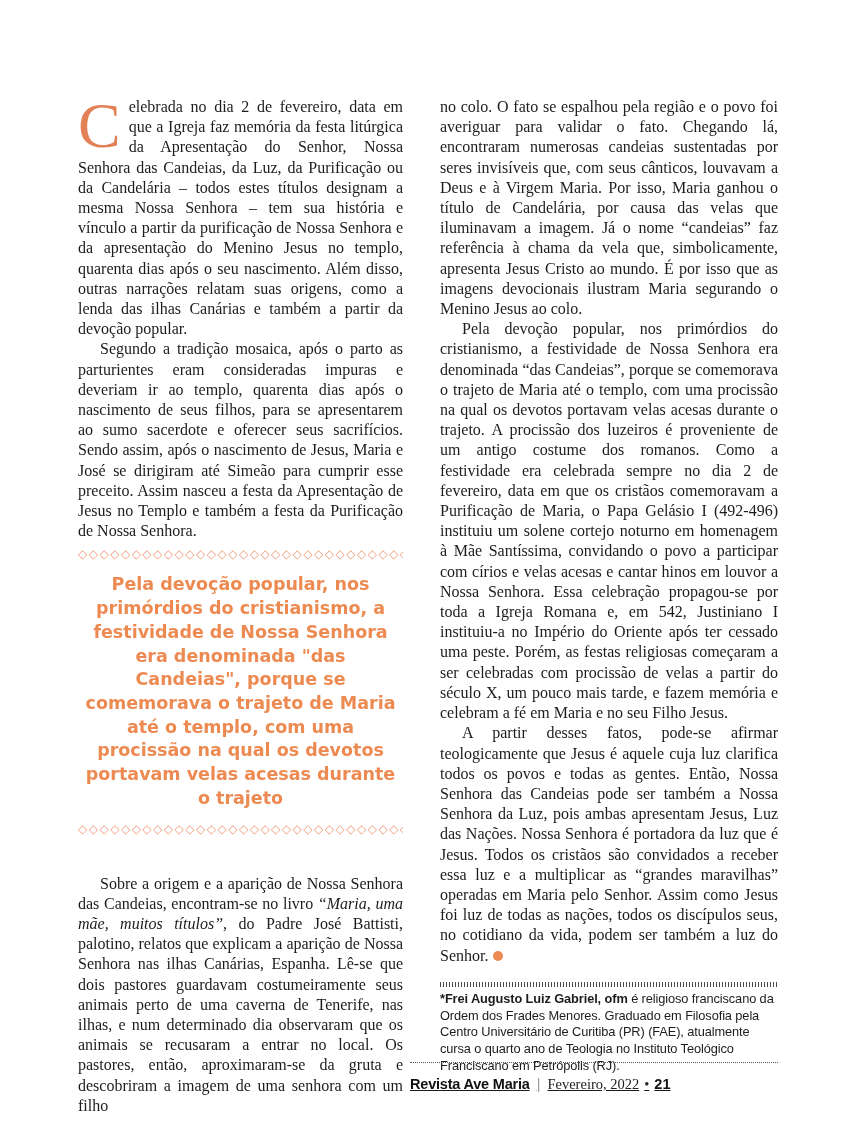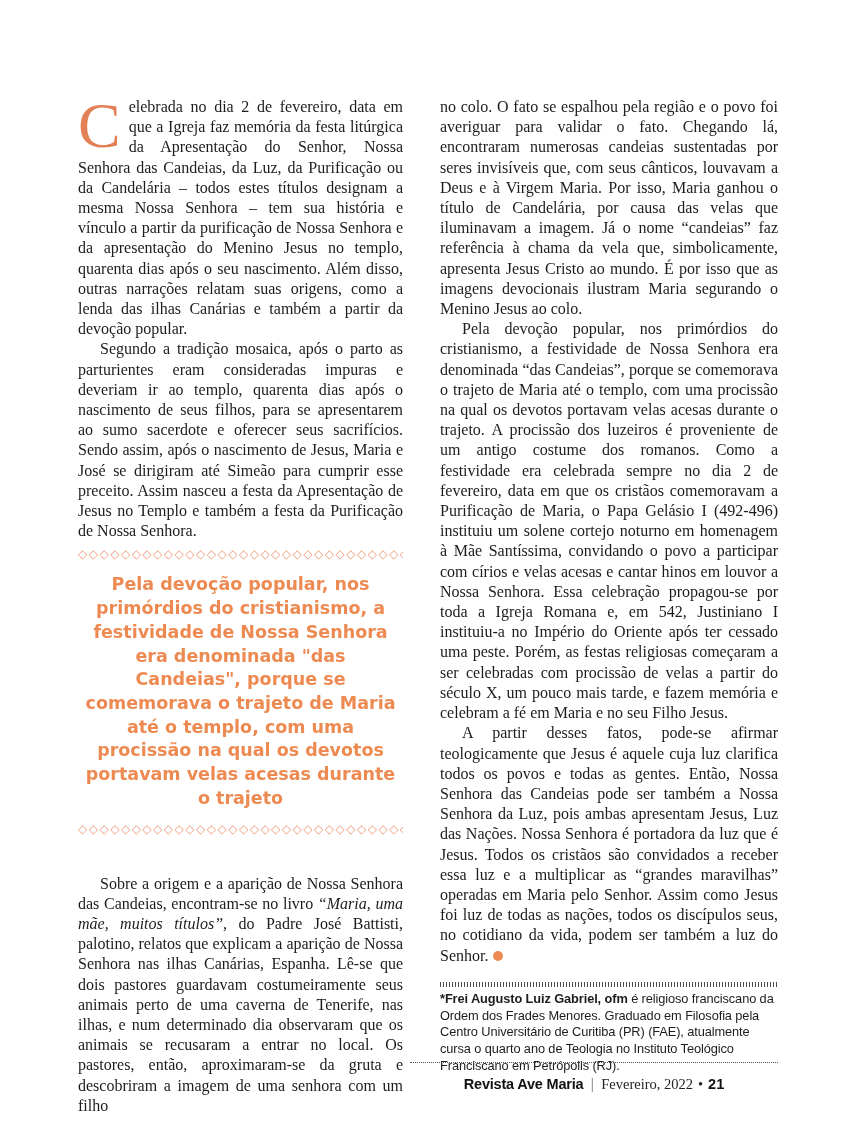--- a/index.html
+++ b/index.html
@@ -56,22 +56,22 @@
   .footnote-text {
     font-family:"Liberation Sans", sans-serif;
     font-size:12.8px; line-height:16.8px; letter-spacing:-0.1px;
     text-align:left; color:#1c1c1c; margin:0;
   }
   .footnote-author { font-weight:700; }
 
   .footer {
     position:absolute; left:410px; top:1062px; width:368px;
     border-top:1px dotted #555;
-    padding-top:13px; text-align:center;
-    font-size:14.5px; color:#1c1c1c; white-space:nowrap;
+    padding-top:13px; text-align:left;
+    font-size:14.5px; color:#1c1c1c; white-space:nowrap;text-decoration:underline;
   }
   .footer-mag {
     font-family:"Liberation Sans", sans-serif; font-weight:700; color:#111;
     letter-spacing:-0.2px;
   }
   .footer-sep { color:#9a9a9a; margin:0 7px; font-family:"Liberation Sans", sans-serif; }
   .footer-issue { font-family:"Liberation Serif", serif; color:#222; }
   .footer-bullet { margin:0 5px; color:#222; }
   .footer-page {
     font-family:"Liberation Sans", sans-serif; font-weight:700; color:#111;

